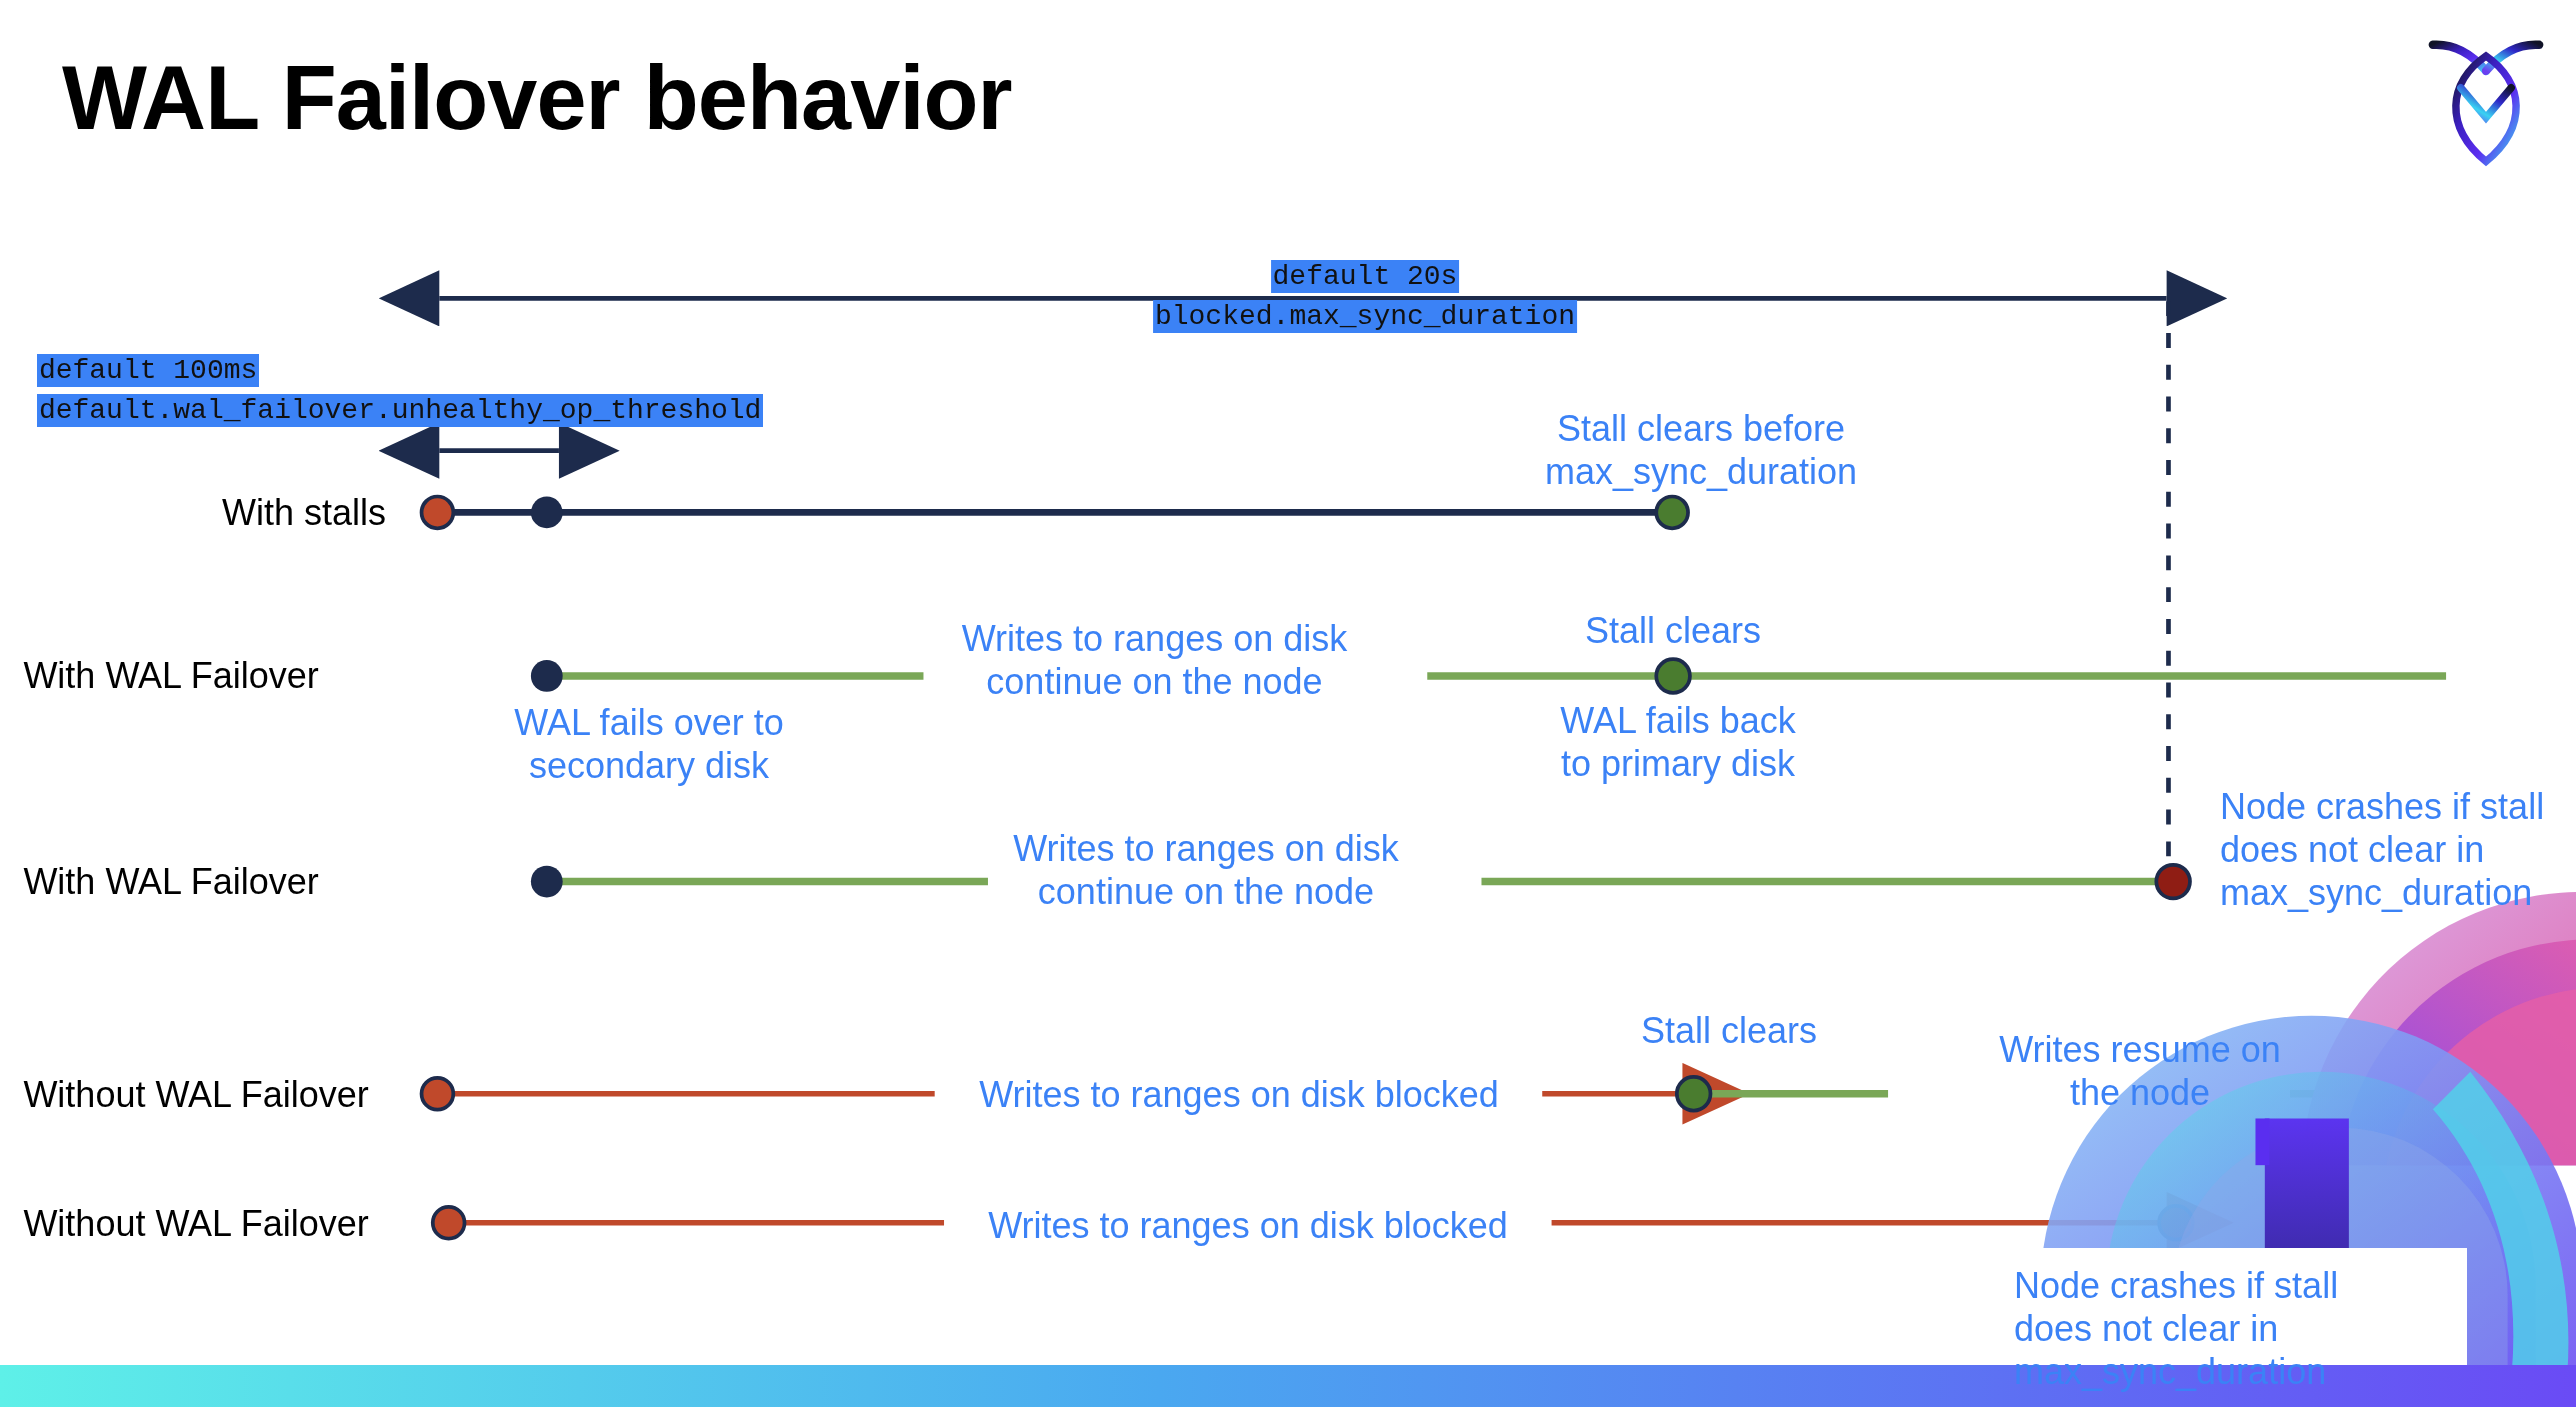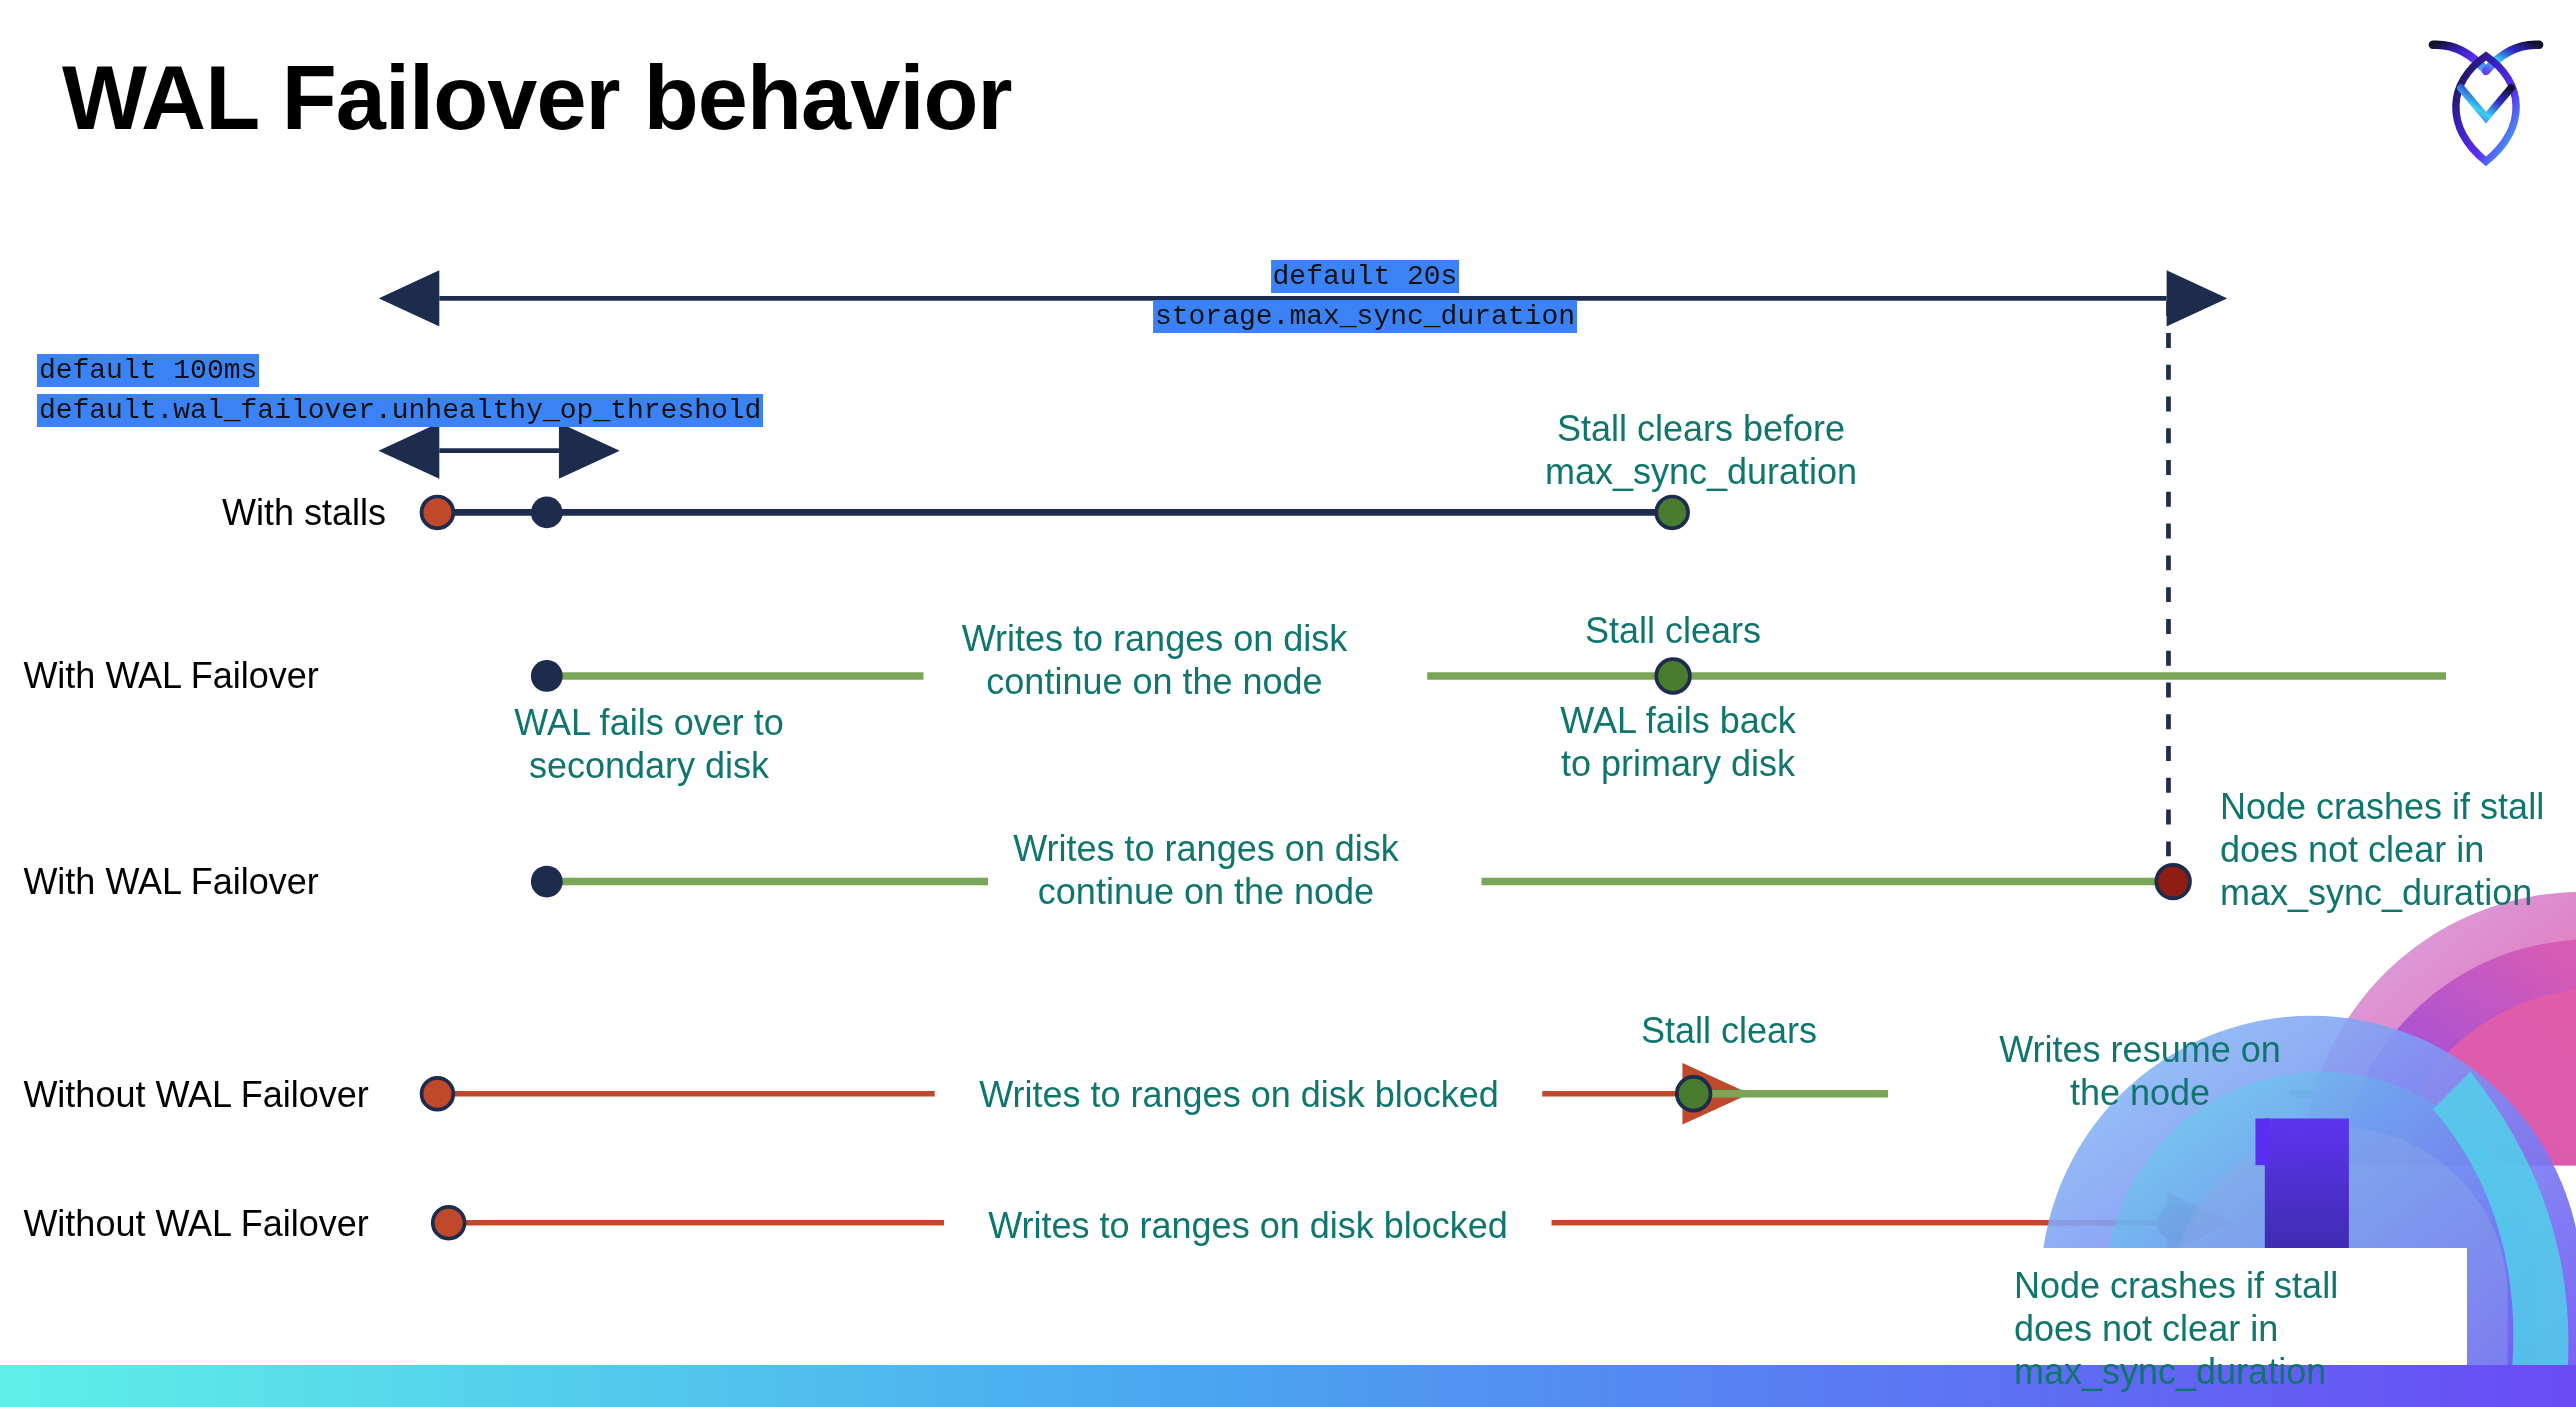--- a/index.html
+++ b/index.html
@@ -64,21 +64,21 @@
     position: absolute;
     left: 0;
     bottom: 0;
     width: 2576px;
     height: 43px;
   }
 
   
   .lbl {
     position: absolute;
-    color: #0f766e;
+    color: #3b82f6;
     font-size: 36px;
     line-height: 43px;
     white-space: pre-line;
   }
   .lbl.center { text-align: center; }
   .lbl.left   { text-align: left; }
 
   .row-label {
     position: absolute;
     font-size: 36px;
@@ -251,21 +251,21 @@
           <stop offset="45%" stop-color="#4aa8f0"></stop>
           <stop offset="100%" stop-color="#6a4bf5"></stop>
         </linearGradient>
       </defs>
       <rect x="0" y="0" width="2756" height="46" fill="url(#barG)"></rect>
     </svg>
   </div>
 
   <div class="code-callout" style="left:1142px; top:257px; text-align:center; transform:translateX(-50%); left:1365px;">
     <div><span>default 20s</span></div>
-    <div><span>storage.max_sync_duration</span></div>
+    <div><span>blocked.max_sync_duration</span></div>
   </div>
 
   <div class="code-callout" style="left:37px; top:351px;">
     <div><span>default 100ms</span></div>
     <div><span>default.wal_failover.unhealthy_op_threshold</span></div>
   </div>
 
   <div class="row-label" style="left:222px; top:491px;">With stalls</div>
 
   <div class="row-label" style="left:23.4px; top:654px;">With WAL Failover</div>

